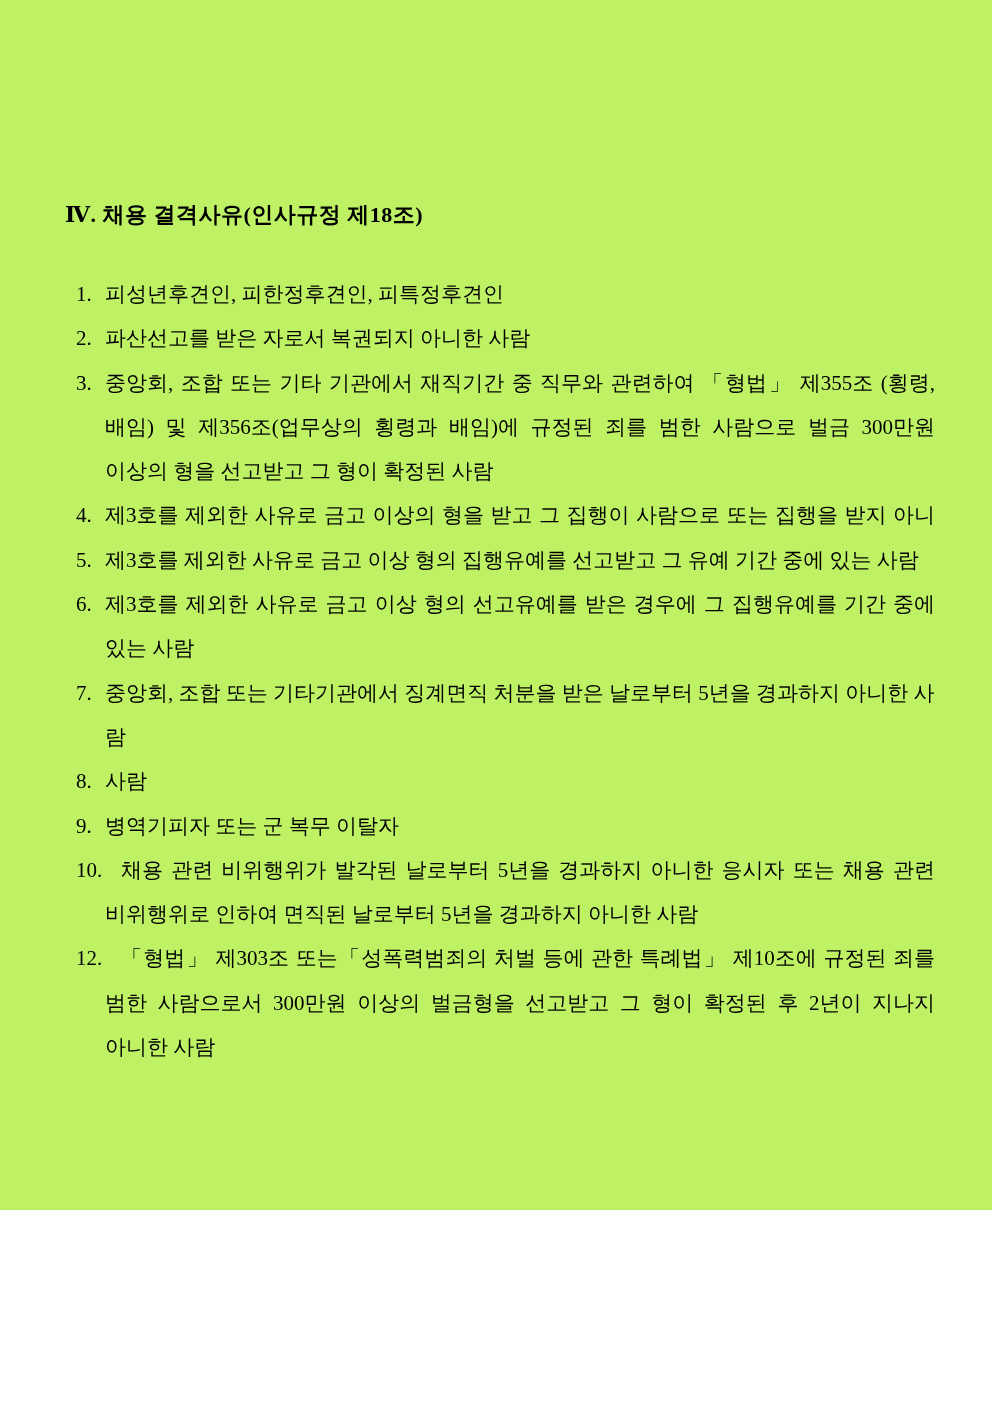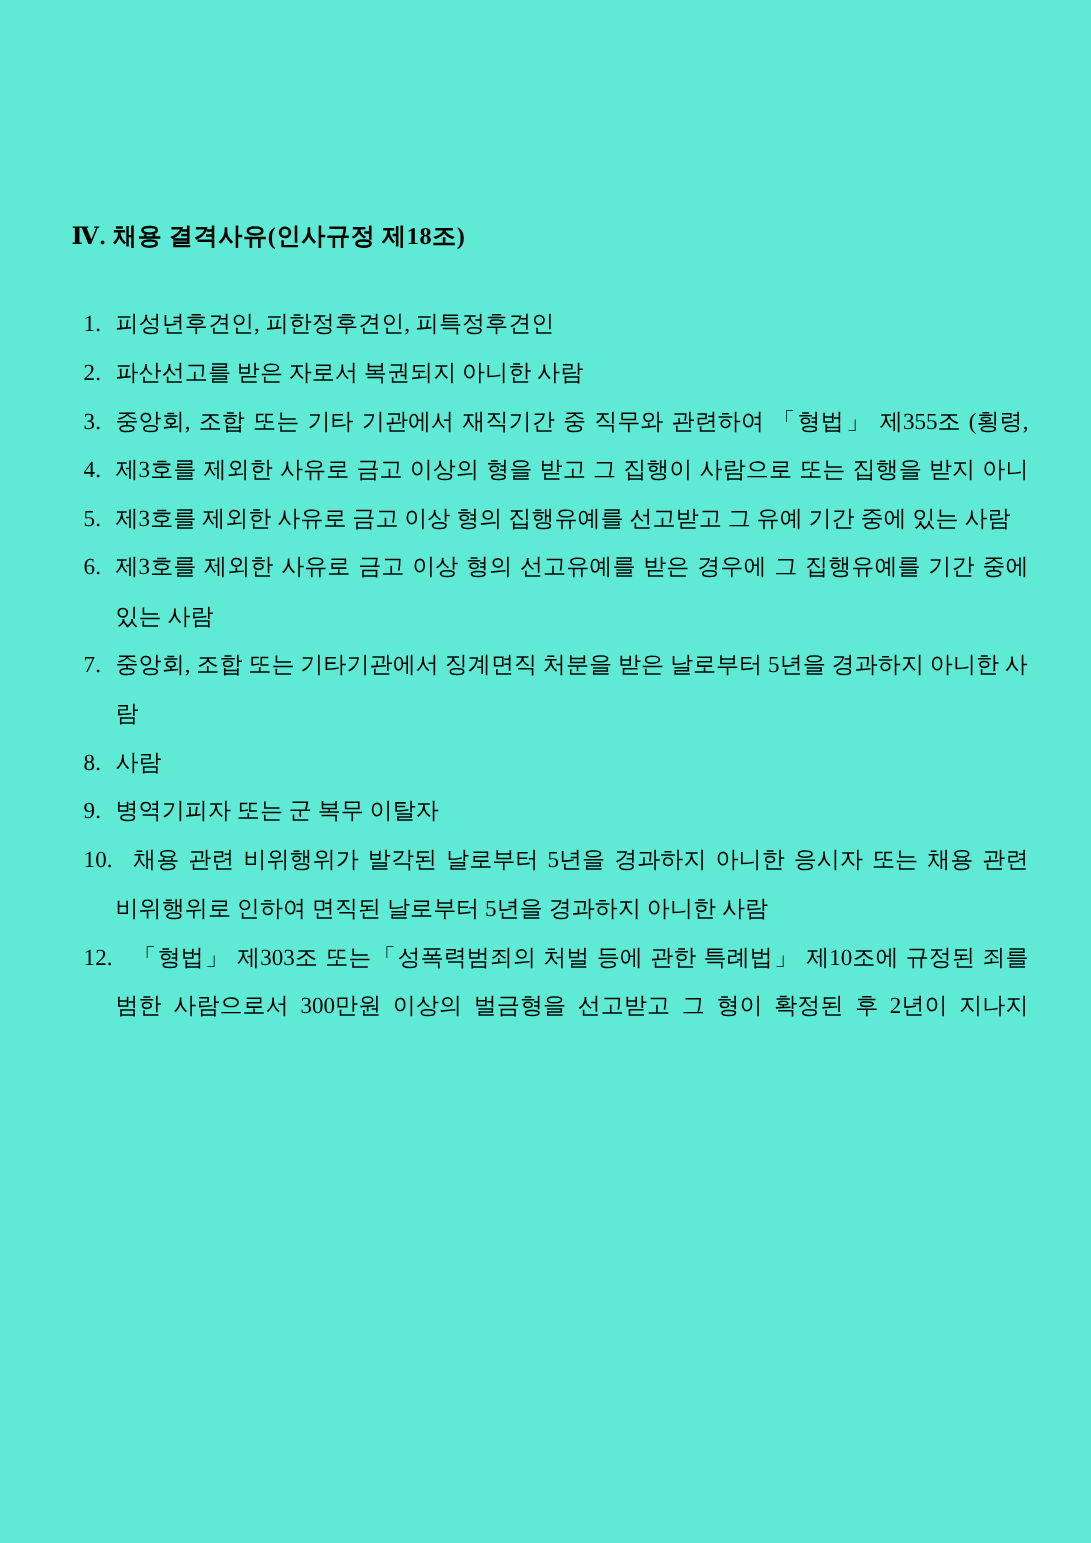--- a/index.html
+++ b/index.html
@@ -3,22 +3,22 @@
 <meta charset="utf-8">
 <style>
   html, body {
     margin: 0;
     padding: 0;
     background: #ffffff;
   }
   .page {
     position: relative;
     width: 992px;
-    height: 1403px;
-    background: #5eead4;
+    height: 1210px;
+    background: #bef264;
     color: #000000;
     font-family: "Liberation Serif", "DejaVu Serif", serif;
     overflow: hidden;
   }
   .title {
     position: absolute;
     left: 65px;
     top: 200px;
     margin: 0;
     font-size: 22px;
@@ -70,20 +70,22 @@
         <span class="num">1.</span>
         <div class="line">피성년후견인, 피한정후견인, 피특정후견인</div>
       </li>
       <li class="item">
         <span class="num">2.</span>
         <div class="line">파산선고를 받은 자로서 복권되지 아니한 사람</div>
       </li>
       <li class="item">
         <span class="num">3.</span>
         <div class="line fill">중앙회, 조합 또는 기타 기관에서 재직기간 중 직무와 관련하여 「형법」 제355조 (횡령,</div>
+        <div class="line fill">배임) 및 제356조(업무상의 횡령과 배임)에 규정된 죄를 범한 사람으로 벌금 300만원</div>
+        <div class="line">이상의 형을 선고받고 그 형이 확정된 사람</div>
       </li>
       <li class="item">
         <span class="num">4.</span>
         <div class="line fill">제3호를 제외한 사유로 금고 이상의 형을 받고 그 집행이 사람으로 또는 집행을 받지 아니</div>
       </li>
       <li class="item">
         <span class="num">5.</span>
         <div class="line">제3호를 제외한 사유로 금고 이상 형의 집행유예를 선고받고 그 유예 기간 중에 있는 사람</div>
       </li>
       <li class="item">
@@ -105,15 +107,16 @@
       </li>
       <li class="item">
         <span class="num">10.</span>
         <div class="line wide-num fill">채용 관련 비위행위가 발각된 날로부터 5년을 경과하지 아니한 응시자 또는 채용 관련</div>
         <div class="line">비위행위로 인하여 면직된 날로부터 5년을 경과하지 아니한 사람</div>
       </li>
       <li class="item">
         <span class="num">12.</span>
         <div class="line wide-num fill">「형법」 제303조 또는「성폭력범죄의 처벌 등에 관한 특례법」 제10조에 규정된 죄를</div>
         <div class="line fill">범한 사람으로서 300만원 이상의 벌금형을 선고받고 그 형이 확정된 후 2년이 지나지</div>
+        <div class="line">아니한 사람</div>
       </li>
     </ol>
 </div>
 
 </body></html>

